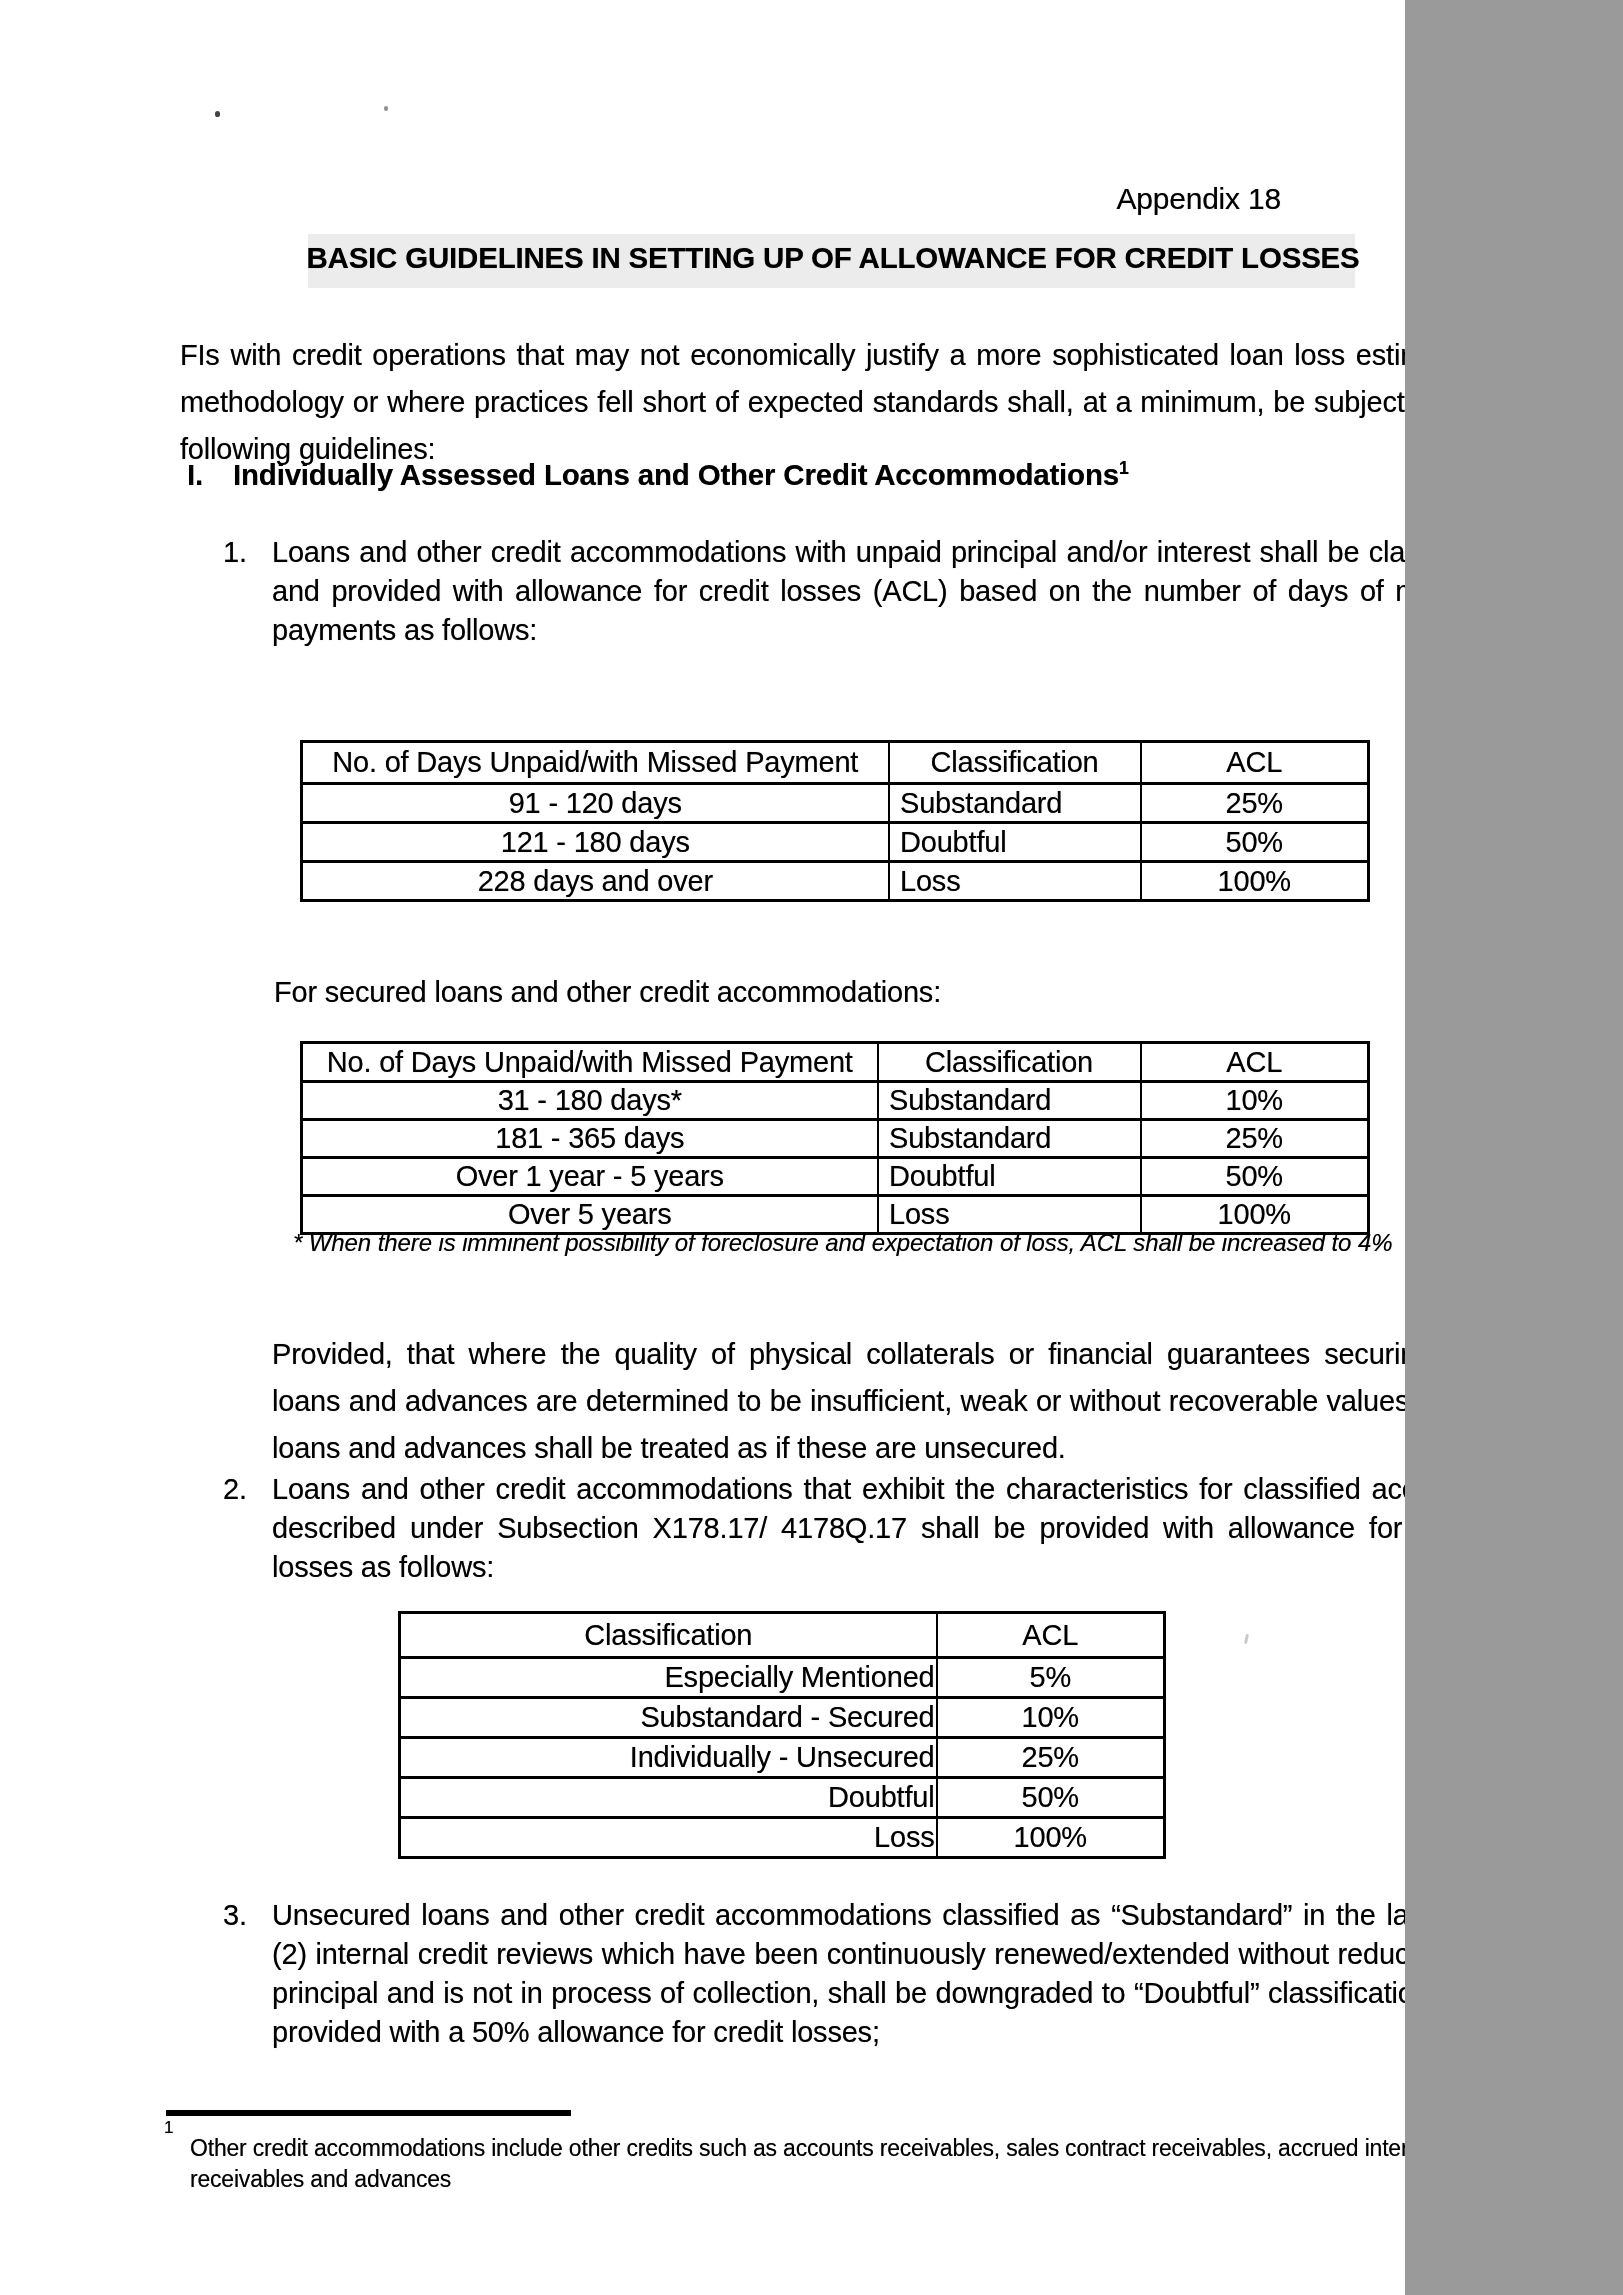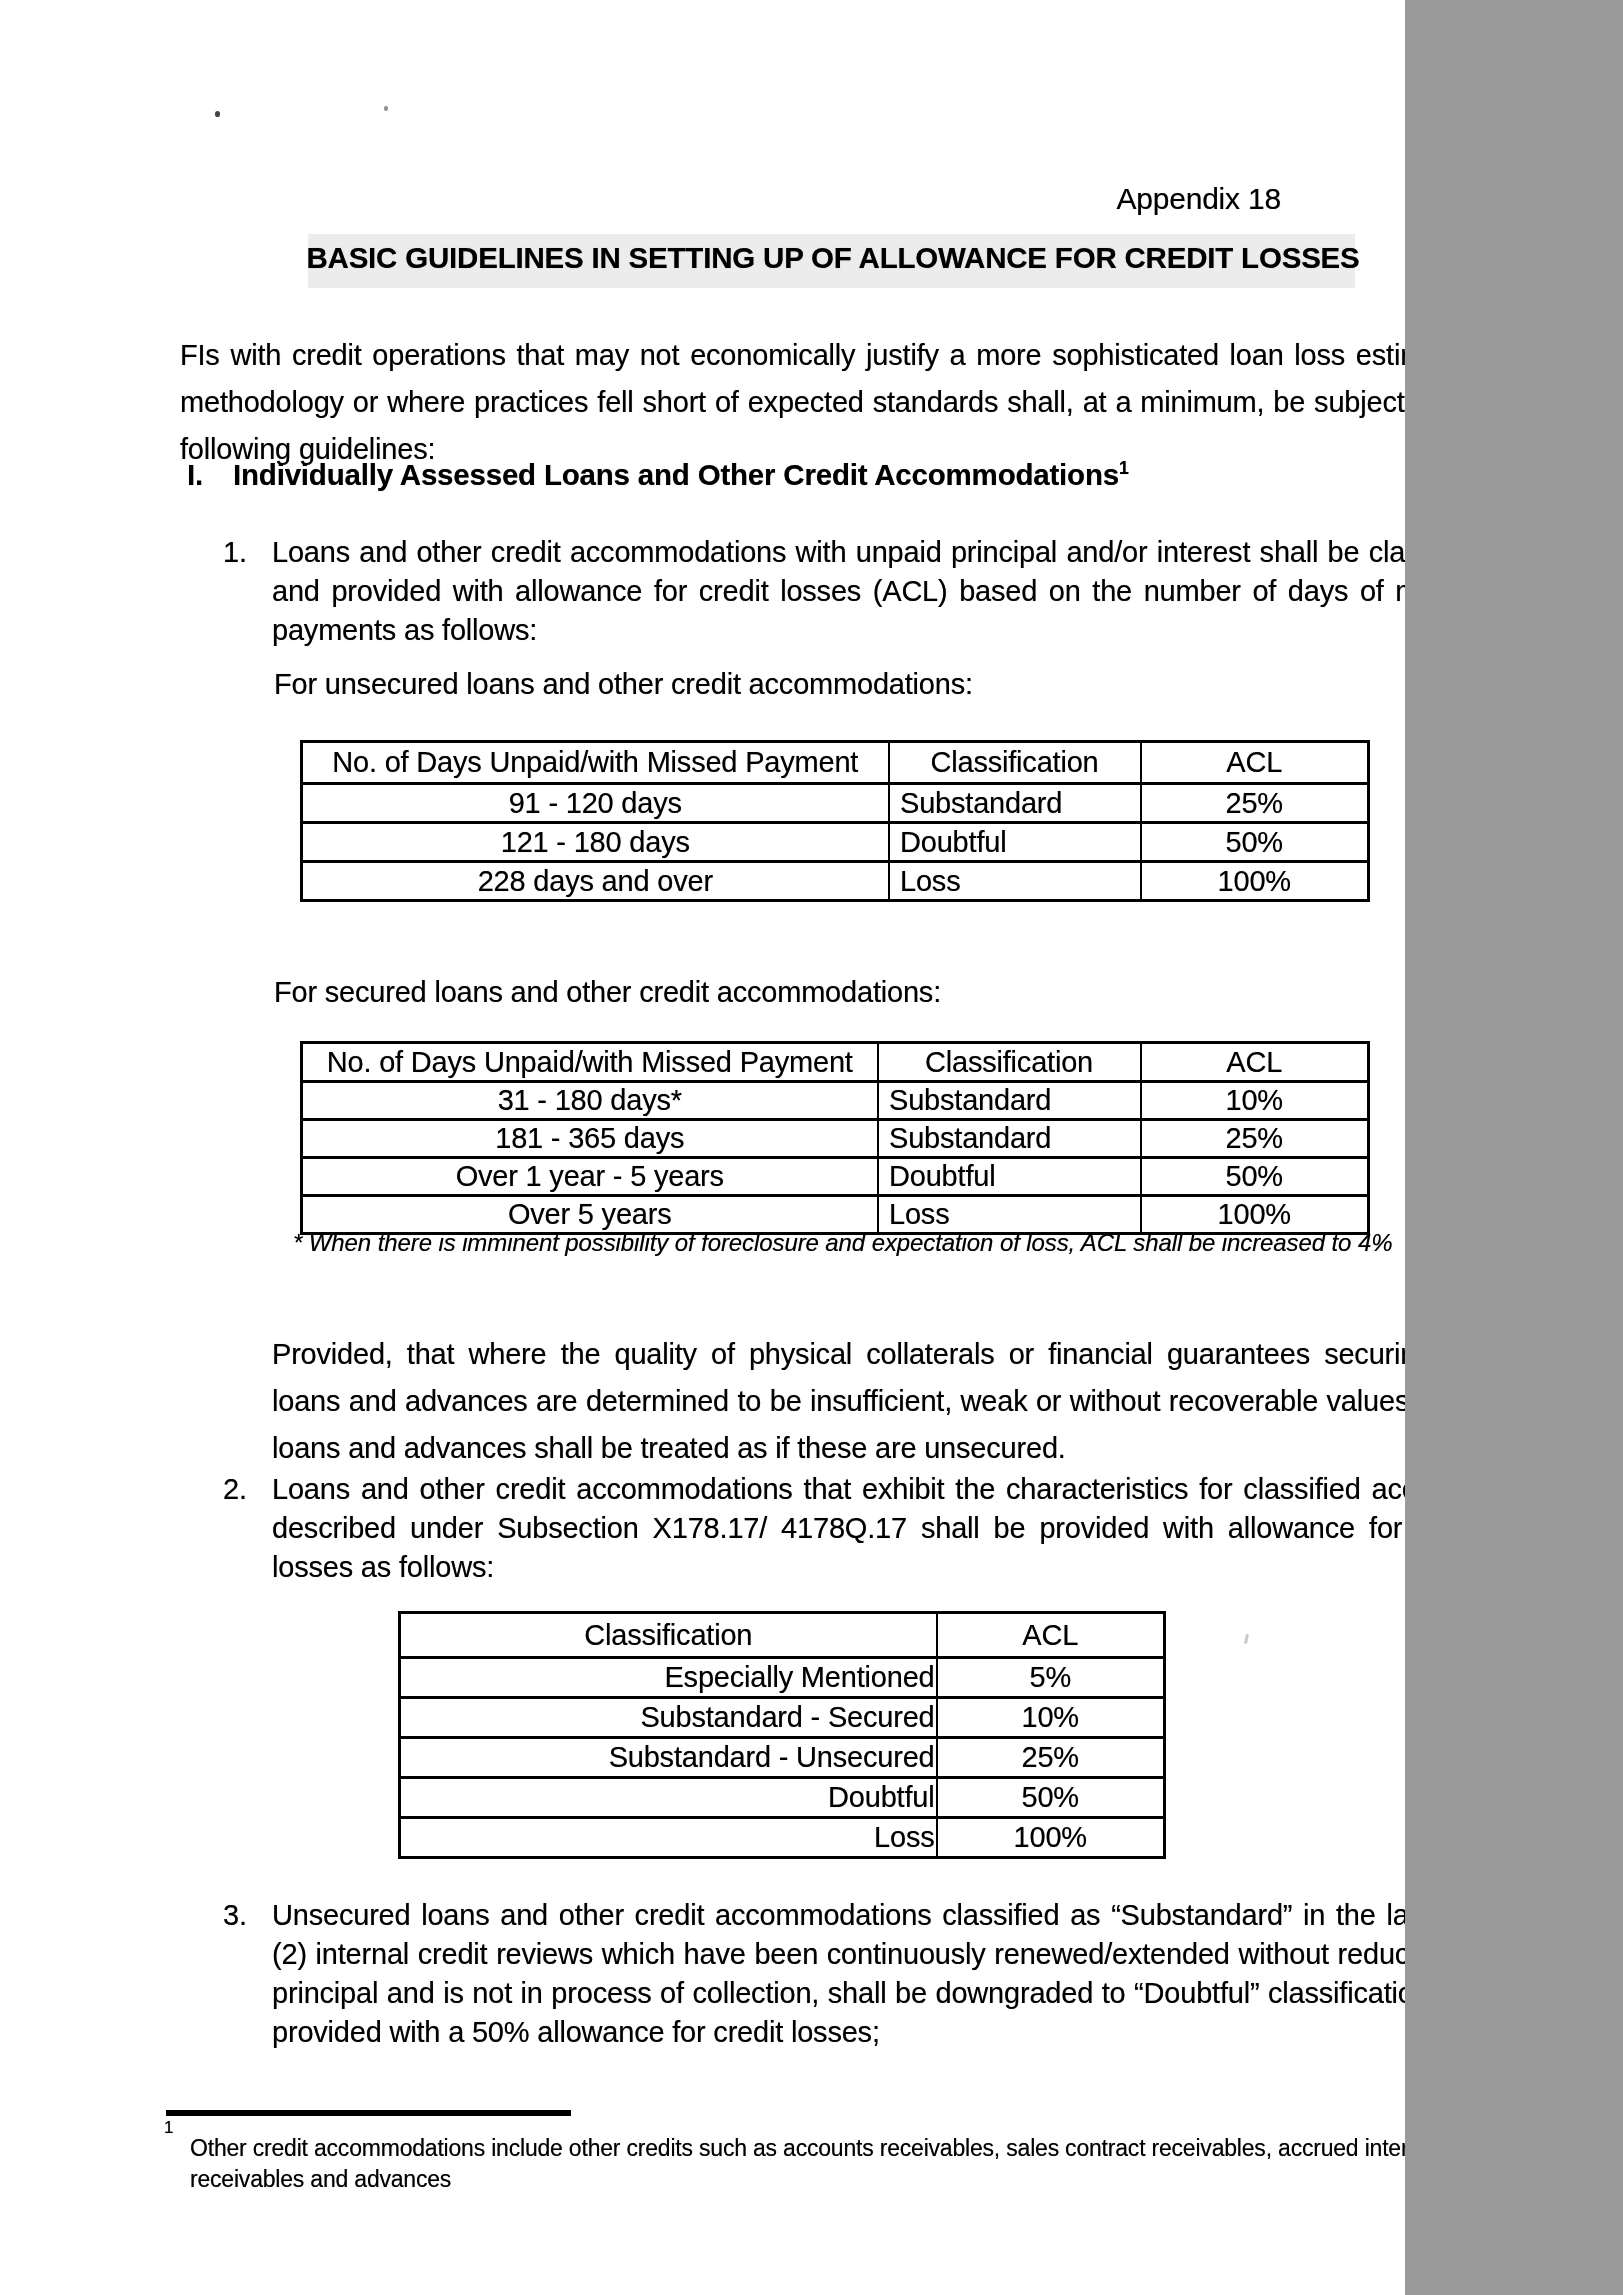--- a/index.html
+++ b/index.html
@@ -79,21 +79,20 @@
 
   <div class="para intro">FIs with credit operations that may not economically justify a more sophisticated loan loss estimation methodology or where practices fell short of expected standards shall, at a minimum, be subject to the following guidelines:</div>
 
   <div class="sec-heading"><span class="sec-num">I.</span><span>Individually Assessed Loans and Other Credit Accommodations</span><sup>1</sup></div>
 
   <div class="item item1">
     <span class="num">1.</span>
     <div class="txt">Loans and other credit accommodations with unpaid principal and/or interest shall be classified and provided with allowance for credit losses (ACL) based on the number of days of missed payments as follows:</div>
   </div>
 
-  <div class="caption cap1">For unsecured loans and other credit accommodations:</div>
 
   <table class="tbl t1">
     <colgroup>
         <col style="width:587px">
         <col style="width:252px">
         <col style="width:228px">
       </colgroup>
     <thead>
       <tr class="hdr">
         <th>No. of Days Unpaid/with Missed Payment</th>
@@ -182,21 +181,21 @@
     <tbody>
       <tr class="row">
         <td class="c-name">Especially Mentioned</td>
         <td class="c-acl">5%</td>
       </tr>
       <tr class="row">
         <td class="c-name">Substandard - Secured</td>
         <td class="c-acl">10%</td>
       </tr>
       <tr class="row">
-        <td class="c-name">Substandard - Unsecured</td>
+        <td class="c-name">Individually - Unsecured</td>
         <td class="c-acl">25%</td>
       </tr>
       <tr class="row">
         <td class="c-name">Doubtful</td>
         <td class="c-acl">50%</td>
       </tr>
       <tr class="row">
         <td class="c-name">Loss</td>
         <td class="c-acl">100%</td>
       </tr>

